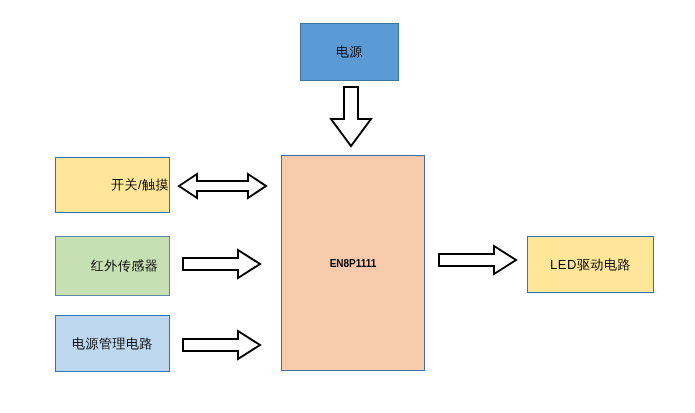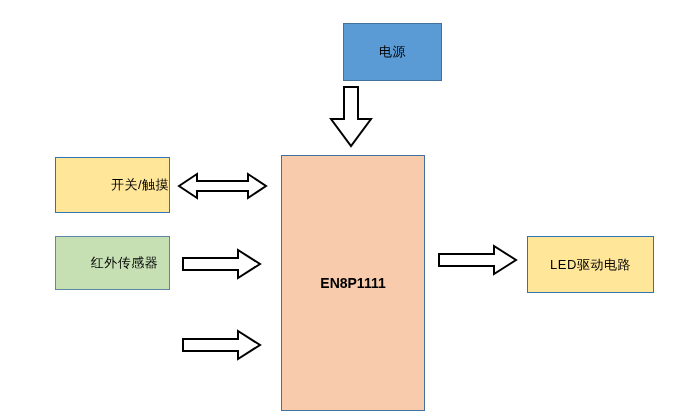--- a/index.html
+++ b/index.html
@@ -22,25 +22,25 @@
     display: flex;
     align-items: center;
     justify-content: center;
     font-size: 13px;
     color: #000000;
     text-align: center;
     letter-spacing: 0.5px;
   }
   .node span { display: inline-block; }
 
-  #node-power      { left: 300px; top: 23px;  width: 99px;  height: 58px; margin-left: 43px; }
-  #node-mcu        { left: 281px; top: 155px; width: 144px; height: 256px;
-                     font-weight: bold; font-size: 14px; letter-spacing: 0; }
+  #node-power      { left: 300px; top: 23px;  width: 99px;  height: 58px; }
+  #node-mcu        { left: 281px; top: 155px; width: 144px; height: 216px;
+                     font-weight: bold; font-size: 10px; letter-spacing: 0; }
   #node-switch     { left: 55px;  top: 157px; width: 115px; height: 56px; }
-  #node-ir         { left: 55px;  top: 236px; width: 115px; height: 54px; padding-left: 24px; }
+  #node-ir         { left: 55px;  top: 236px; width: 115px; height: 60px; padding-left: 24px; }
   #node-pm         { left: 55px;  top: 315px; width: 115px; height: 57px; }
   #node-led        { left: 527px; top: 236px; width: 127px; height: 57px; }
 
   .arrow { position: absolute; overflow: visible; }
   #arrow-down { left: 329px; top: 86px; }
   #arrow-bi   { left: 177px; top: 171px; }
   #arrow-ir   { left: 182px; top: 248px; }
   #arrow-pm   { left: 182px; top: 329px; }
   #arrow-led  { left: 438px; top: 244px; }
 </style>
@@ -58,20 +58,23 @@
   </div>
 
   <div class="node" id="node-switch" style="background: rgb(255, 230, 153); border-color: rgb(46, 117, 182); justify-content: flex-end;">
     <span>开关/触摸</span>
   </div>
 
   <div class="node" id="node-ir" style="background: rgb(198, 224, 180); border-color: rgb(91, 135, 165);">
     <span>红外传感器</span>
   </div>
 
+  <div class="node" id="node-pm" style="background: rgb(189, 215, 238); border-color: rgb(46, 117, 182);">
+    <span>电源管理电路</span>
+  </div>
 
   <div class="node" id="node-led" style="background: rgb(255, 230, 153); border-color: rgb(46, 117, 182);">
     <span>LED驱动电路</span>
   </div>
 
   <svg class="arrow" id="arrow-down" width="44" height="62" viewBox="0 0 44 62">
     <polygon points="15,1 29,1 29,33 42,33 22,60 2,33 15,33" fill="#ffffff" stroke="#000000" stroke-width="2"></polygon>
   </svg>
 
   <svg class="arrow" id="arrow-bi" width="91" height="30" viewBox="0 0 91 30">

